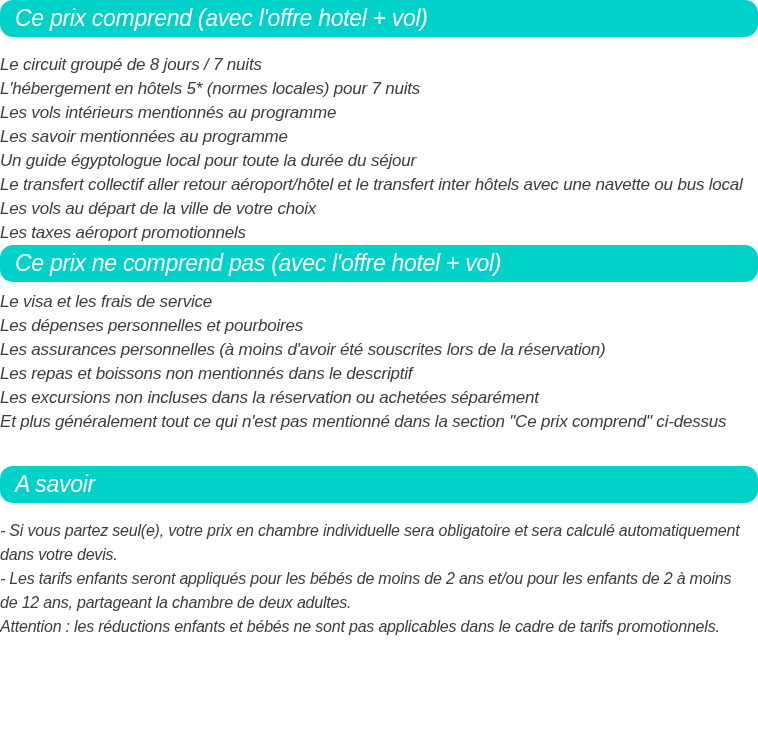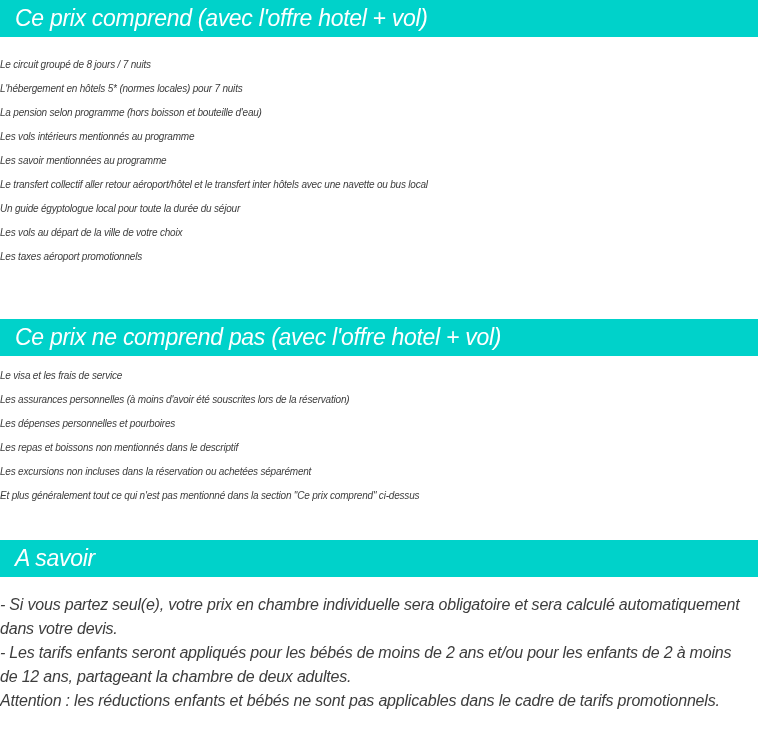--- a/index.html
+++ b/index.html
@@ -6,81 +6,80 @@
     body {
       width: 758px; height: 755px; overflow: hidden;
       font-family: "Liberation Sans", sans-serif;
       color: #3d3d3d;
     }
     .section-header {
       background: #00d2ca;
       height: 37px;
       box-sizing: border-box;
       padding-left: 15px;
-      display: flex; align-items: center;
+      display: flex; align-items: center; border-radius: 13px;
     }
     .section-header h2 {
       margin: 0;
       color: #ffffff;
       font-style: italic;
       font-weight: normal;
       font-size: 23px;
       letter-spacing: -0.3px;
       line-height: 37px;
     }
     .list {
       margin: 0; padding: 0; list-style: none;
       font-style: italic;
-      font-size: 10px;
+      font-size: 17px;
       letter-spacing: -0.2px;
       line-height: 24px;
     }
     .list li { margin: 0; padding: 0; white-space: nowrap; }
     .para {
       margin: 0;
       font-style: italic;
       font-size: 16px;
       letter-spacing: -0.2px;
       line-height: 24px;
       padding-right: 6px;
     }
     #s1-header { margin-top: 0; }
     #s1-list { margin-top: 16px; }
-    #s2-header { margin-top: 50px; }
+    #s2-header { }
     #s2-list { margin-top: 8px; }
     #s3-header { margin-top: 32px; }
     #s3-body { margin-top: 16px; }
   </style>
 </head>
 <body>
 
 <div>
 
   <div id="s1-header" class="section-header">
     <h2>Ce prix comprend (avec l'offre hotel + vol)</h2>
   </div>
   <ul id="s1-list" class="list">
     <li>Le circuit groupé de 8 jours / 7 nuits</li>
     <li>L'hébergement en hôtels 5* (normes locales) pour 7 nuits</li>
-    <li>La pension selon programme (hors boisson et bouteille d'eau)</li>
     <li>Les vols intérieurs mentionnés au programme</li>
     <li>Les savoir mentionnées au programme</li>
+    <li>Un guide égyptologue local pour toute la durée du séjour</li>
     <li>Le transfert collectif aller retour aéroport/hôtel et le transfert inter hôtels avec une navette ou bus local</li>
-    <li>Un guide égyptologue local pour toute la durée du séjour</li>
     <li>Les vols au départ de la ville de votre choix</li>
     <li>Les taxes aéroport promotionnels</li>
   </ul>
 
   <div id="s2-header" class="section-header">
     <h2>Ce prix ne comprend pas (avec l'offre hotel + vol)</h2>
   </div>
   <ul id="s2-list" class="list">
     <li>Le visa et les frais de service</li>
+    <li>Les dépenses personnelles et pourboires</li>
     <li>Les assurances personnelles (à moins d'avoir été souscrites lors de la réservation)</li>
-    <li>Les dépenses personnelles et pourboires</li>
     <li>Les repas et boissons non mentionnés dans le descriptif</li>
     <li>Les excursions non incluses dans la réservation ou achetées séparément</li>
     <li>Et plus généralement tout ce qui n'est pas mentionné dans la section "Ce prix comprend" ci-dessus</li>
   </ul>
 
   <div id="s3-header" class="section-header">
     <h2>A savoir</h2>
   </div>
   <div id="s3-body">
     <p class="para">- Si vous partez seul(e), votre prix en chambre individuelle sera obligatoire et sera calculé automatiquement dans votre devis.</p>

